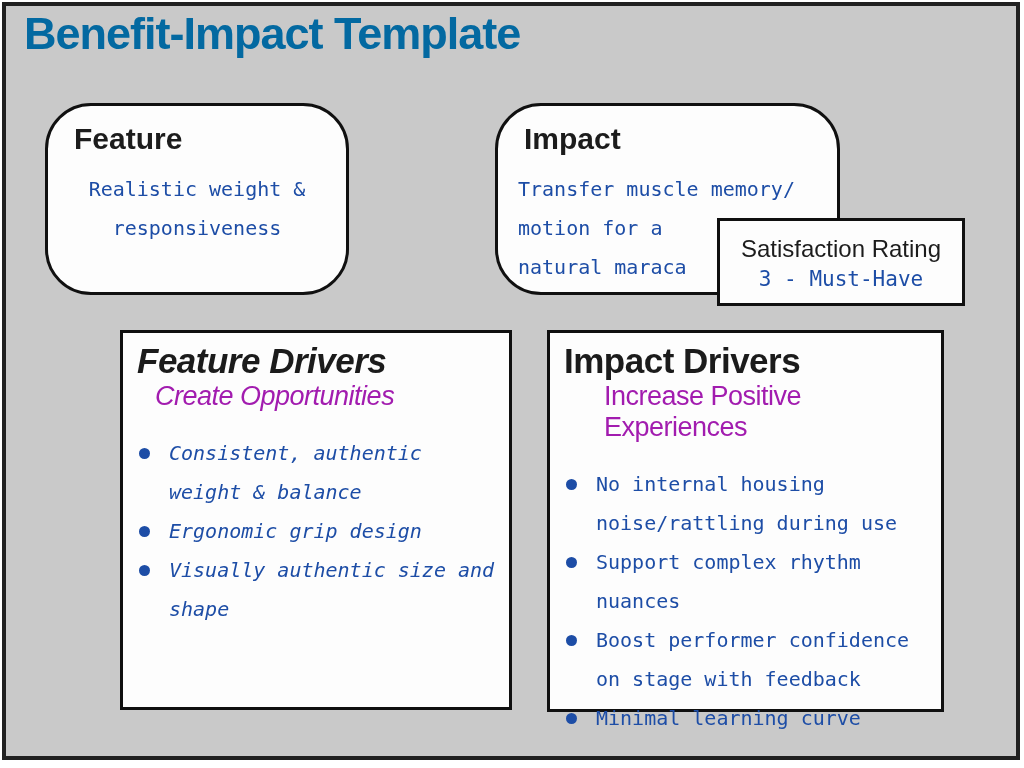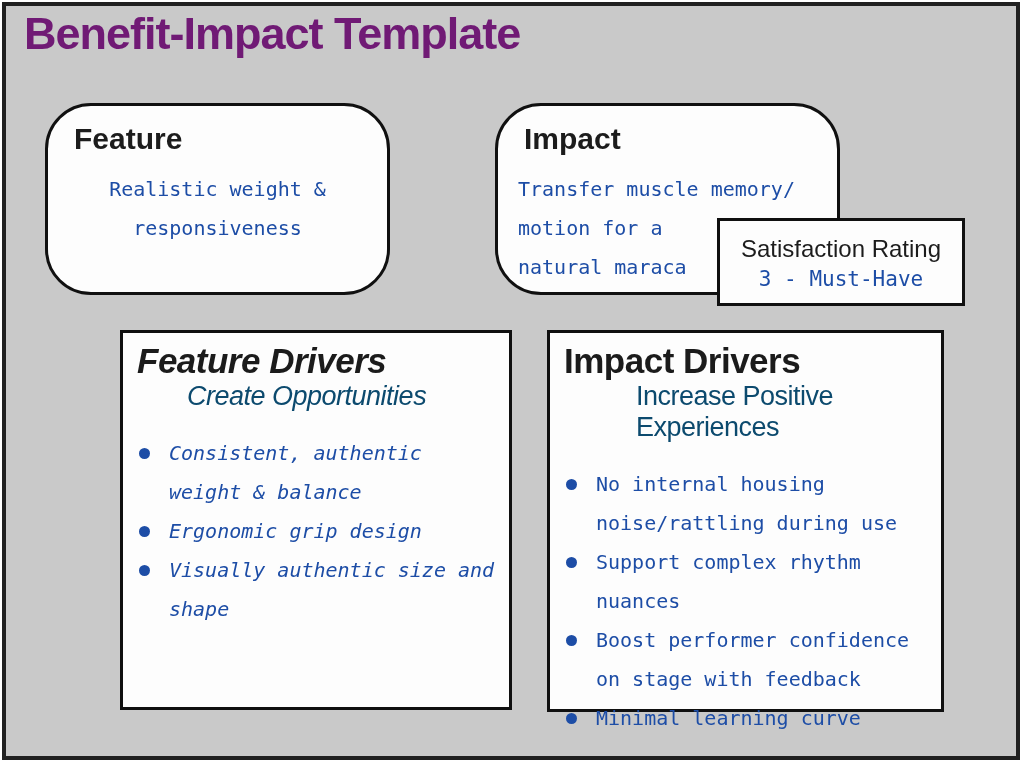--- a/index.html
+++ b/index.html
@@ -18,32 +18,32 @@
     border: 4px solid #202020;
     z-index: 0;
   }
   .page-title {
     position: absolute;
     left: 24px; top: 8px;
     z-index: 2;
     font-size: 45px;
     font-weight: 700;
     letter-spacing: -1px;
-    color: #701a75;
+    color: #0369a1;
   }
   .card {
     position: absolute;
     background: #fdfdfd;
     border: 3px solid #101010;
     z-index: 2;
   }
   .rounded {
     border-radius: 46px;
   }
-  .feature-card { left: 45px;  top: 103px; width: 345px; height: 192px; }
+  .feature-card { left: 45px;  top: 103px; width: 304px; height: 192px; }
   .impact-card  { left: 495px; top: 103px; width: 345px; height: 192px; }
   .card-heading {
     font-size: 30px;
     font-weight: 600;
     color: #1c1c1c;
     padding: 16px 0 0 26px;
   }
   .hand {
     font-family: "DejaVu Sans Mono", monospace;
     color: #1d4da6;
@@ -85,23 +85,22 @@
   .drivers-heading {
     font-size: 35px;
     font-weight: 600;
     color: #1b1b1b;
     padding: 8px 0 0 14px;
     letter-spacing: -0.5px;
   }
   .drivers-subheading {
     font-size: 27px;
     font-weight: 500;
-    color: #0c4a6e;
+    color: #a21caf;
     letter-spacing: -0.5px;
-    margin-left: 32px;
   }
   .feature-drivers-card .drivers-subheading { padding-left: 32px; }
   .impact-drivers-card  .drivers-subheading { padding-left: 54px; }
   ul.bullet-list {
     list-style: none;
     margin-top: 22px;
     font-size: 20px;
     line-height: 39px;
   }
   ul.bullet-list li {

